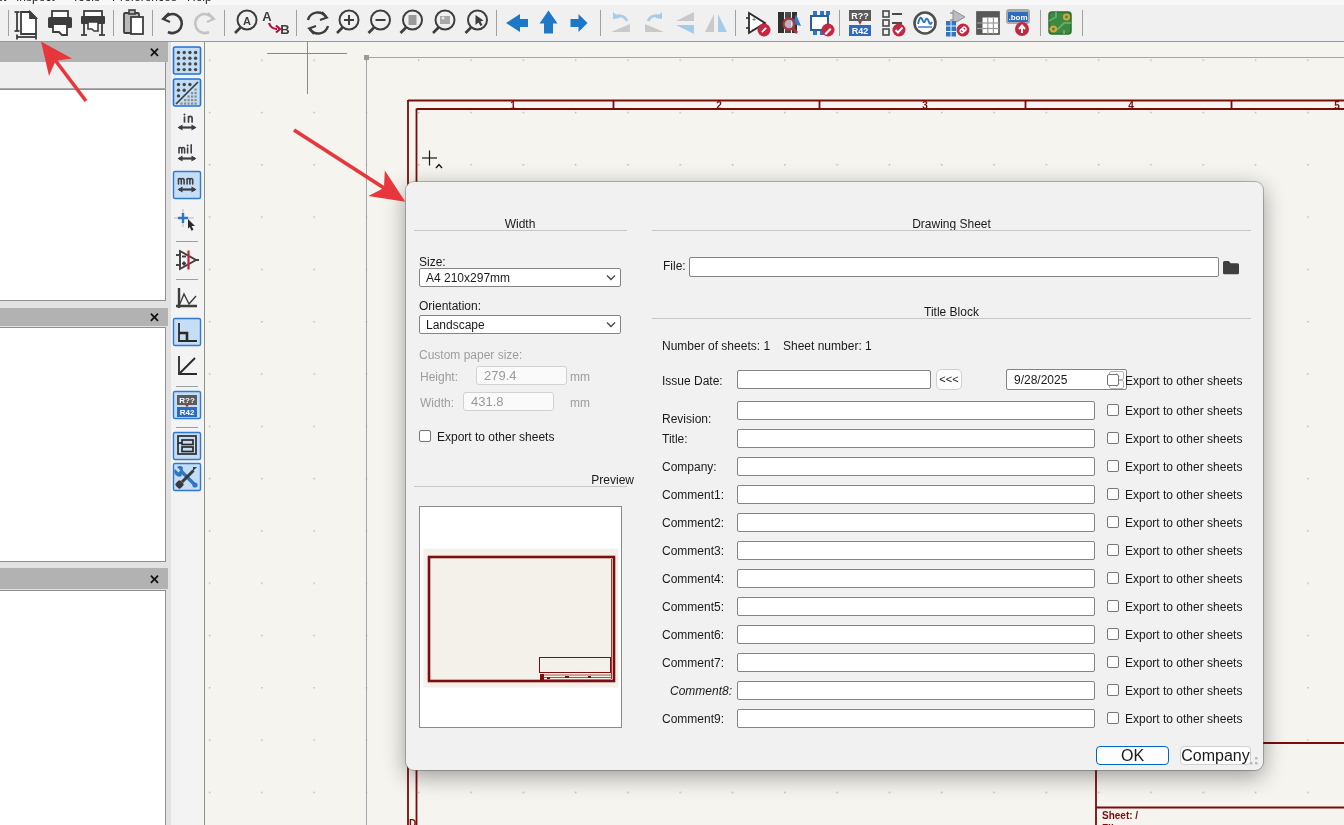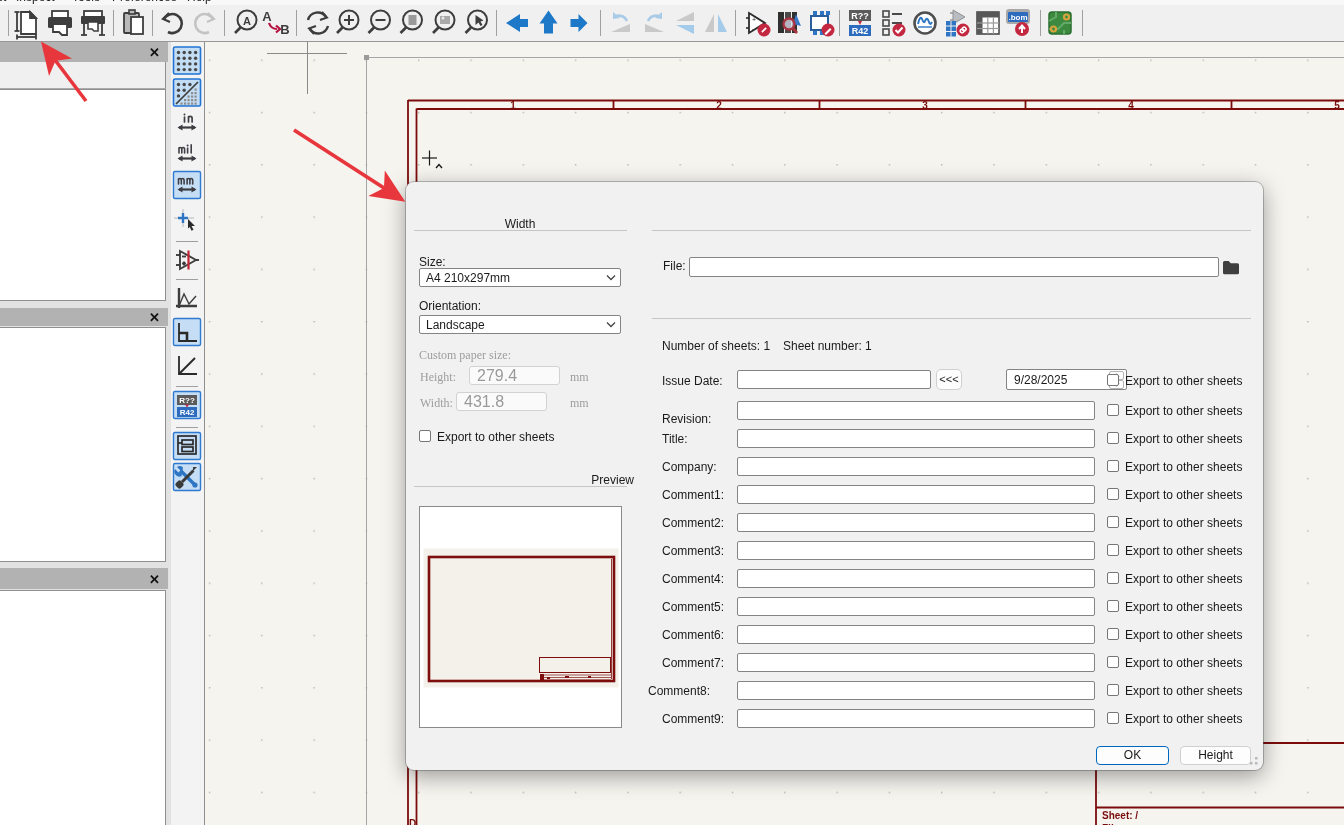--- a/index.html
+++ b/index.html
@@ -12,26 +12,26 @@
 .cap{left:0;width:168px;background:#b2b2b2;}
 .capx{position:absolute;right:8px;font-size:13px;color:#111;font-weight:bold;line-height:1;}
 .pwhite{left:0;width:165px;background:#fff;border-right:1px solid #8f8f8f;border-bottom:1px solid #8f8f8f;border-top:1px solid #8f8f8f;}
 #ltb{left:171px;top:42px;width:33px;height:783px;background:#f3f3f3;border-right:1px solid #8f8f8f;}
 #canvas{left:205px;top:42px;width:1139px;height:783px;background:#f5f4ef;}
 #dialog{left:406px;top:182px;width:857px;height:588px;background:#f1f1f1;border-radius:8px;box-shadow:0 6px 22px rgba(0,0,0,0.38),0 0 0 1px rgba(120,120,120,0.45);}
 #dtitle{left:0;top:0;width:100%;height:28px;border-radius:8px 8px 0 0;background:linear-gradient(90deg,#f2e1e9 0%,#f5e9ef 35%,#f8edf3 70%,#f9edf4 100%);}
 #dtitle .t{position:absolute;left:8px;top:8px;font-size:12px;color:#1a1a1a;}
 .glabel{position:absolute;font-size:12px;color:#1a1a1a;white-space:nowrap;}
 .gline{position:absolute;height:1px;background:#c6c6c6;}
-.gray{color:#9d9d9d;font-family:Liberation Serif, serif;}
+.gray{color:#9d9d9d;}
 .input{position:absolute;background:#fff;border:1px solid #848484;border-radius:2px;}
-.dinput{position:absolute;background:#fafafa;border:1px solid #d2d2d2;border-radius:3px;font-size:16px;color:#9a9a9a;padding-left:7px;line-height:17px;}
+.dinput{position:absolute;background:#fafafa;border:1px solid #d2d2d2;border-radius:3px;font-size:13px;color:#9a9a9a;padding-left:7px;line-height:17px;margin-left:7px;}
 .cb{position:absolute;width:10px;height:10px;background:#fff;border:1px solid #767676;border-radius:2px;}
 .row-l{position:absolute;font-size:12px;color:#1a1a1a;}
-.btn{position:absolute;background:#fdfdfd;border:1px solid #d0d0d0;border-radius:4px;font-size:12px;color:#1a1a1a;text-align:center;}
+.btn{position:absolute;background:#fdfdfd;border:1px solid #d0d0d0;border-radius:4px;font-size:16px;color:#1a1a1a;text-align:center;}
 </style>
 </head>
 <body>
 <div class="abs" id="menubar">
   <span style="left:-3px">st</span>
     <span style="left:16px">Inspect</span>
     <span style="left:72px">Tools</span>
     <span style="left:112px">Preferences</span>
     <span style="left:187px">Help</span>
 </div>
@@ -534,27 +534,29 @@
         </g>
     <g fill="#7e0d0d">
           <rect x="120" y="167" width="4" height="6"></rect>
           <rect x="127" y="170" width="3" height="2"></rect>
           <rect x="145" y="169" width="4" height="2"></rect>
           <rect x="168" y="169" width="3" height="2"></rect>
         </g>
   </svg>
 </div>
 
+<div class="glabel" style="left:246px;top:35px;width:599px;text-align:center;">Drawing Sheet</div>
 <div class="gline" style="left:246px;top:48px;width:599px;"></div>
 <div class="glabel" style="left:257px;top:77px;">File:</div>
 <div class="input" style="left:283px;top:75px;width:528px;height:18px;"></div>
 <svg class="abs" style="left:815px;top:76px" width="20" height="20">
       <path d="M2,4.5 a1.5,1.5 0 0 1 1.5,-1.5 h4.2 l2,2.2 h6.8 a1.5,1.5 0 0 1 1.5,1.5 v8 a1.5,1.5 0 0 1 -1.5,1.5 h-13 a1.5,1.5 0 0 1 -1.5,-1.5 Z" fill="#3f3f3f"></path>
     </svg>
 
+<div class="glabel" style="left:246px;top:123px;width:599px;text-align:center;">Title Block</div>
 <div class="gline" style="left:246px;top:136px;width:599px;"></div>
 <div class="glabel" style="left:256px;top:157px;">Number of sheets: 1</div>
 <div class="glabel" style="left:377px;top:157px;">Sheet number: 1</div>
 <div class="row-l" style="left:256px;top:192px;">Issue Date:</div>
 <div class="input" style="left:331px;top:188px;width:192px;height:17px;"></div>
 <div class="btn" style="left:530px;top:187px;width:24px;height:19px;line-height:19px;font-size:11px;border-radius:5px;">&lt;&lt;&lt;</div>
 <div class="input" style="left:567px;top:187px;width:119px;height:19px;margin-left:33px;">
   <span style="position:absolute;left:7px;top:3px;font-size:12px;color:#1a1a1a;">9/28/2025</span>
   <svg style="position:absolute;right:2px;top:1px" width="15" height="18">
         <rect x="0.5" y="0.5" width="14" height="8" rx="1.5" fill="#fdfdfd" stroke="#b4b4b4"></rect>
@@ -576,21 +578,21 @@
 <div class="row-l" style="left:256px;top:362px;">Comment3:</div>
 <div class="input" style="left:331px;top:359px;width:356px;height:17px;"></div>
 <div class="row-l" style="left:256px;top:390px;">Comment4:</div>
 <div class="input" style="left:331px;top:387px;width:356px;height:17px;"></div>
 <div class="row-l" style="left:256px;top:418px;">Comment5:</div>
 <div class="input" style="left:331px;top:415px;width:356px;height:17px;"></div>
 <div class="row-l" style="left:256px;top:446px;">Comment6:</div>
 <div class="input" style="left:331px;top:443px;width:356px;height:17px;"></div>
 <div class="row-l" style="left:256px;top:474px;">Comment7:</div>
 <div class="input" style="left:331px;top:471px;width:356px;height:17px;"></div>
-<div class="row-l" style="left:242px;top:502px;">Comment8:</div>
+<div class="row-l" style="left:264px;top:502px;font-style:italic;">Comment8:</div>
 <div class="input" style="left:331px;top:499px;width:356px;height:17px;"></div>
 <div class="row-l" style="left:256px;top:530px;">Comment9:</div>
 <div class="input" style="left:331px;top:527px;width:356px;height:17px;"></div>
 <div class="cb" style="left:701px;top:192px;"></div>
 <div class="glabel" style="left:719px;top:192px;">Export to other sheets</div>
 <div class="cb" style="left:701px;top:222px;"></div>
 <div class="glabel" style="left:719px;top:222px;">Export to other sheets</div>
 <div class="cb" style="left:701px;top:250px;"></div>
 <div class="glabel" style="left:719px;top:250px;">Export to other sheets</div>
 <div class="cb" style="left:701px;top:278px;"></div>
@@ -607,21 +609,21 @@
 <div class="glabel" style="left:719px;top:418px;">Export to other sheets</div>
 <div class="cb" style="left:701px;top:446px;"></div>
 <div class="glabel" style="left:719px;top:446px;">Export to other sheets</div>
 <div class="cb" style="left:701px;top:474px;"></div>
 <div class="glabel" style="left:719px;top:474px;">Export to other sheets</div>
 <div class="cb" style="left:701px;top:502px;"></div>
 <div class="glabel" style="left:719px;top:502px;">Export to other sheets</div>
 <div class="cb" style="left:701px;top:530px;"></div>
 <div class="glabel" style="left:719px;top:530px;">Export to other sheets</div>
 <div class="btn" style="left:690px;top:564px;width:71px;height:17px;line-height:17px;border:1.5px solid #0067c0;">OK</div>
-<div class="btn" style="left:774px;top:564px;width:69px;height:17px;line-height:17px;">Height</div>
+<div class="btn" style="left:774px;top:564px;width:69px;height:17px;line-height:17px;">Company</div>
 <svg class="abs" style="left:840px;top:574px" width="14" height="14">
       <g fill="#b9b9b9">
         <rect x="9" y="1" width="2.5" height="2.5"></rect>
         <rect x="9" y="6" width="2.5" height="2.5"></rect>
         <rect x="4" y="6" width="2.5" height="2.5"></rect>
       </g>
     </svg>
 </div>
 <svg class="abs" id="arrows" style="left:0;top:0;pointer-events:none" width="1344" height="825">
 <defs>

